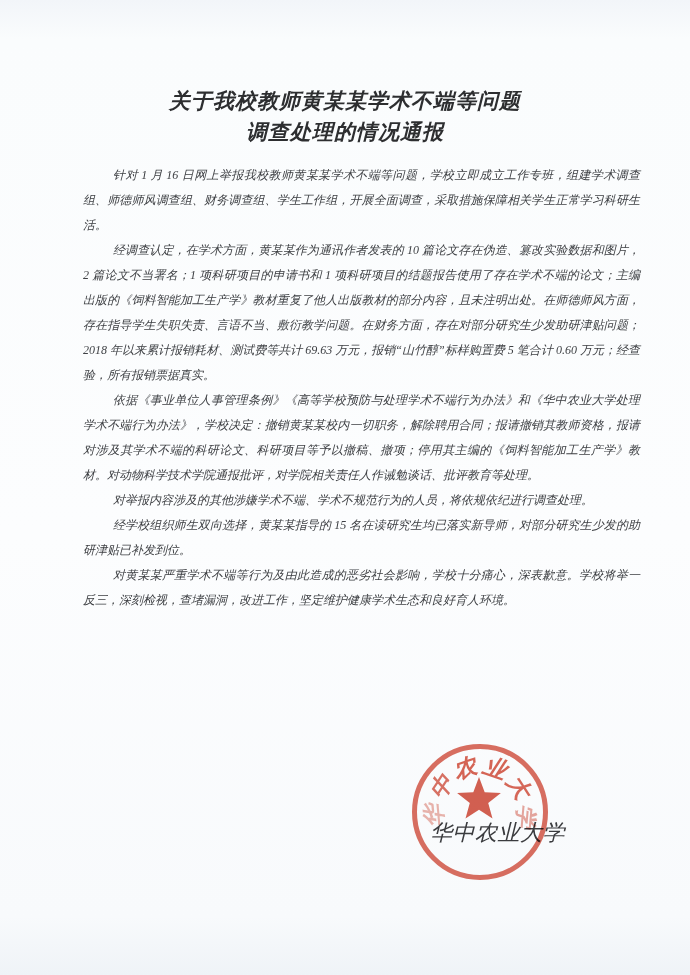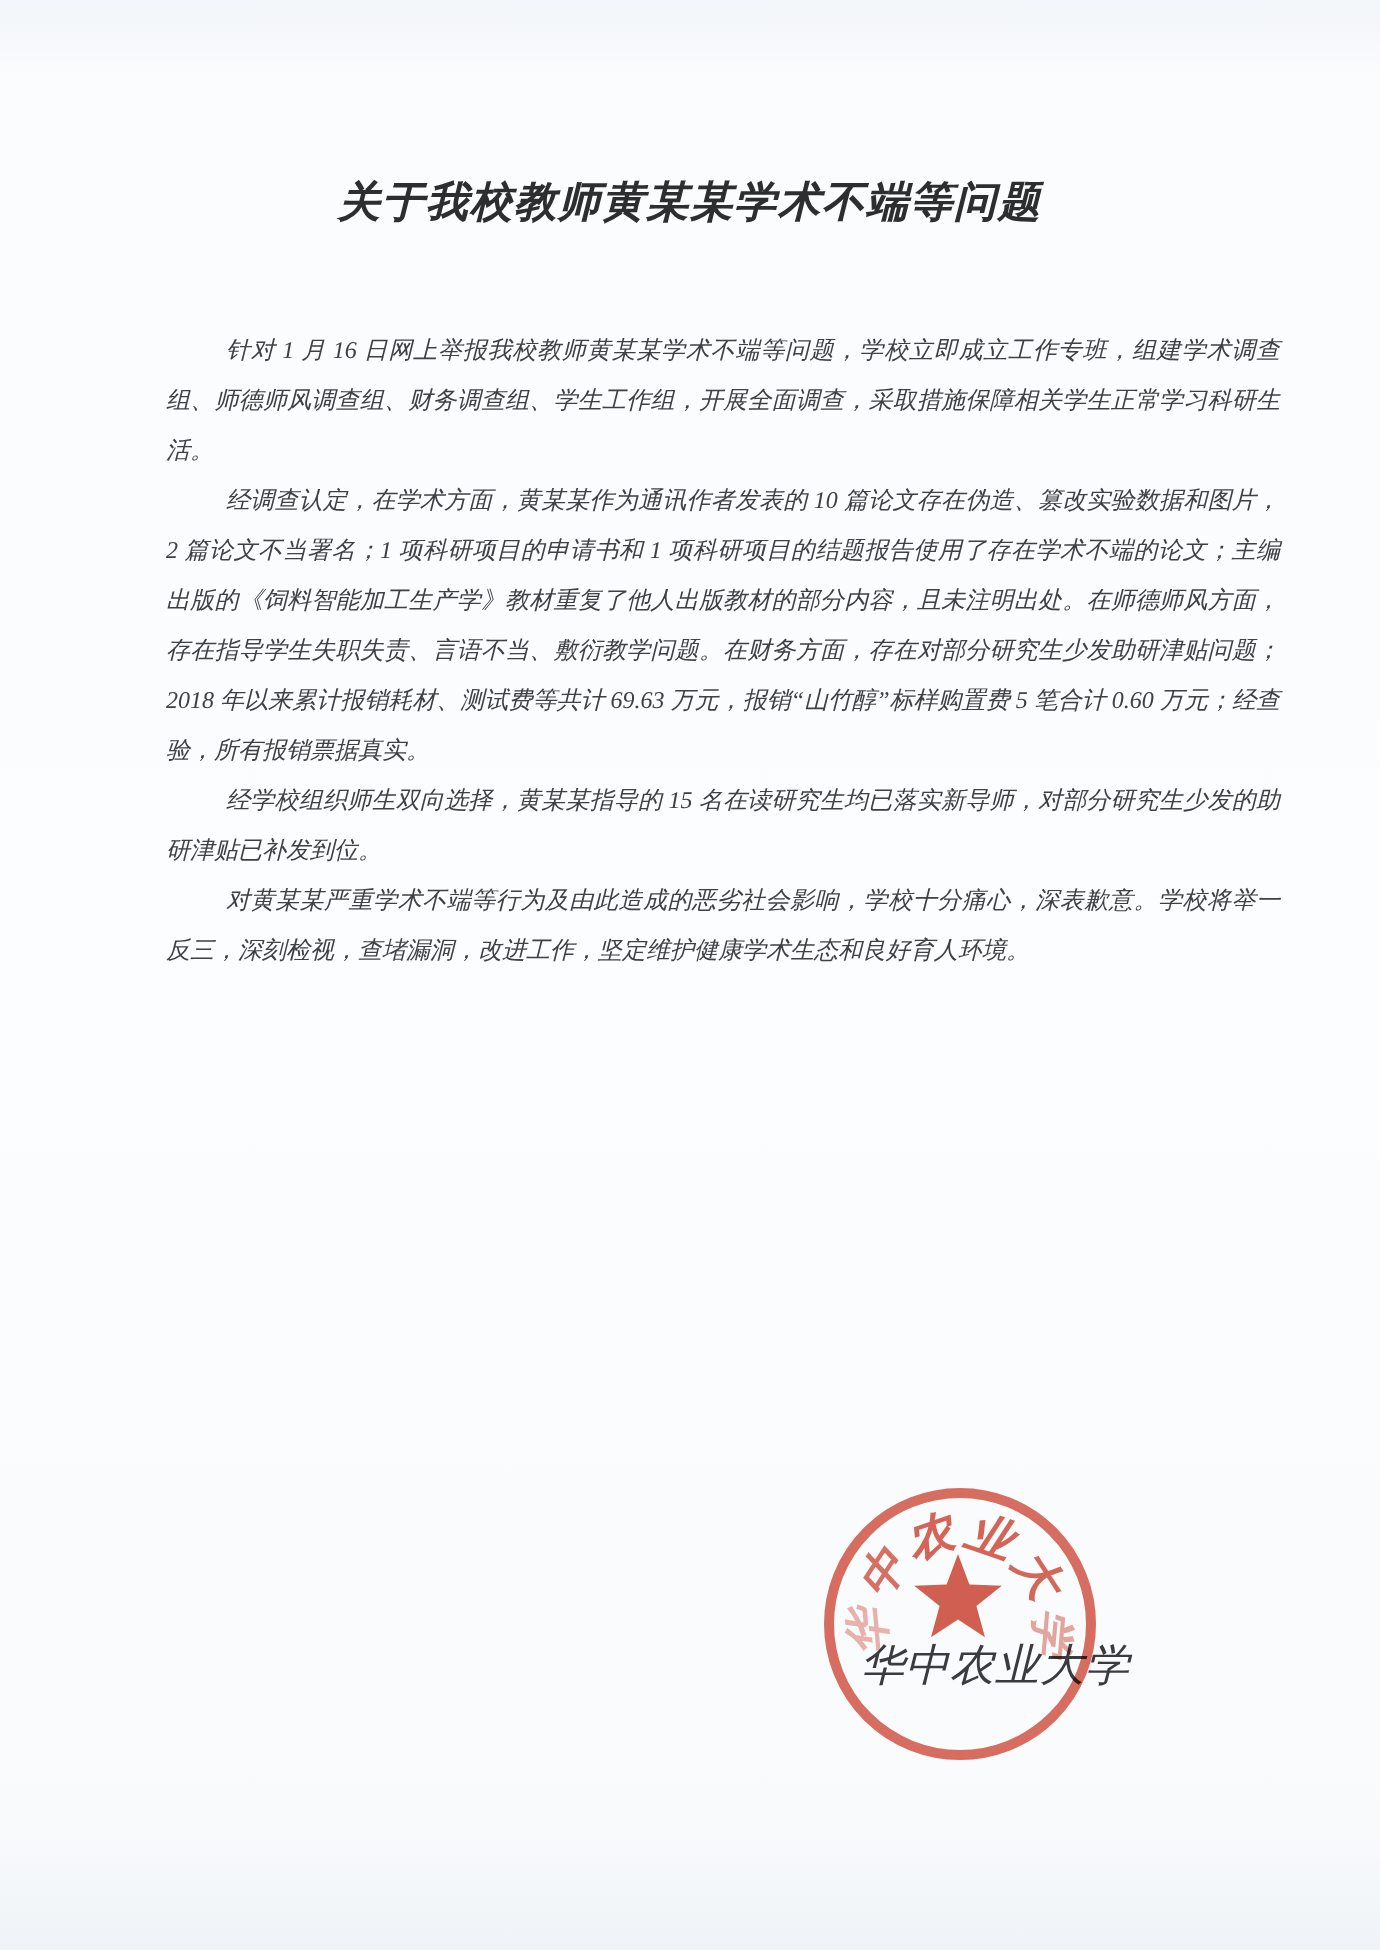--- a/index.html
+++ b/index.html
@@ -41,25 +41,28 @@
     font-weight:bold;
   }
 </style>
 </head>
 <body>
 
 <div class="page">
 
   <h1 class="title" style="margin:0;">
     <span style="display:block">关于我校教师黄某某学术不端等问题</span>
+    <span style="display:block">调查处理的情况通报</span>
   </h1>
 
   <div class="body-text">
     <p>针对 1 月 16 日网上举报我校教师黄某某学术不端等问题，学校立即成立工作专班，组建学术调查组、师德师风调查组、财务调查组、学生工作组，开展全面调查，采取措施保障相关学生正常学习科研生活。</p>
     <p>经调查认定，在学术方面，黄某某作为通讯作者发表的 10 篇论文存在伪造、篡改实验数据和图片，2 篇论文不当署名；1 项科研项目的申请书和 1 项科研项目的结题报告使用了存在学术不端的论文；主编出版的《饲料智能加工生产学》教材重复了他人出版教材的部分内容，且未注明出处。在师德师风方面，存在指导学生失职失责、言语不当、敷衍教学问题。在财务方面，存在对部分研究生少发助研津贴问题；2018 年以来累计报销耗材、测试费等共计 69.63 万元，报销“山竹醇”标样购置费 5 笔合计 0.60 万元；经查验，所有报销票据真实。</p>
+    <p>依据《事业单位人事管理条例》《高等学校预防与处理学术不端行为办法》和《华中农业大学处理学术不端行为办法》，学校决定：撤销黄某某校内一切职务，解除聘用合同；报请撤销其教师资格，报请对涉及其学术不端的科研论文、科研项目等予以撤稿、撤项；停用其主编的《饲料智能加工生产学》教材。对动物科学技术学院通报批评，对学院相关责任人作诫勉谈话、批评教育等处理。</p>
+    <p>对举报内容涉及的其他涉嫌学术不端、学术不规范行为的人员，将依规依纪进行调查处理。</p>
     <p>经学校组织师生双向选择，黄某某指导的 15 名在读研究生均已落实新导师，对部分研究生少发的助研津贴已补发到位。</p>
     <p>对黄某某严重学术不端等行为及由此造成的恶劣社会影响，学校十分痛心，深表歉意。学校将举一反三，深刻检视，查堵漏洞，改进工作，坚定维护健康学术生态和良好育人环境。</p>
   </div>
 
   <div class="signoff signature-line">华中农业大学</div>
 
   <svg class="seal" viewBox="0 0 146 146">
 
     <circle cx="73" cy="73" r="65.5" fill="none" stroke="#d0402c" stroke-width="5" stroke-opacity="0.82"></circle>
 

